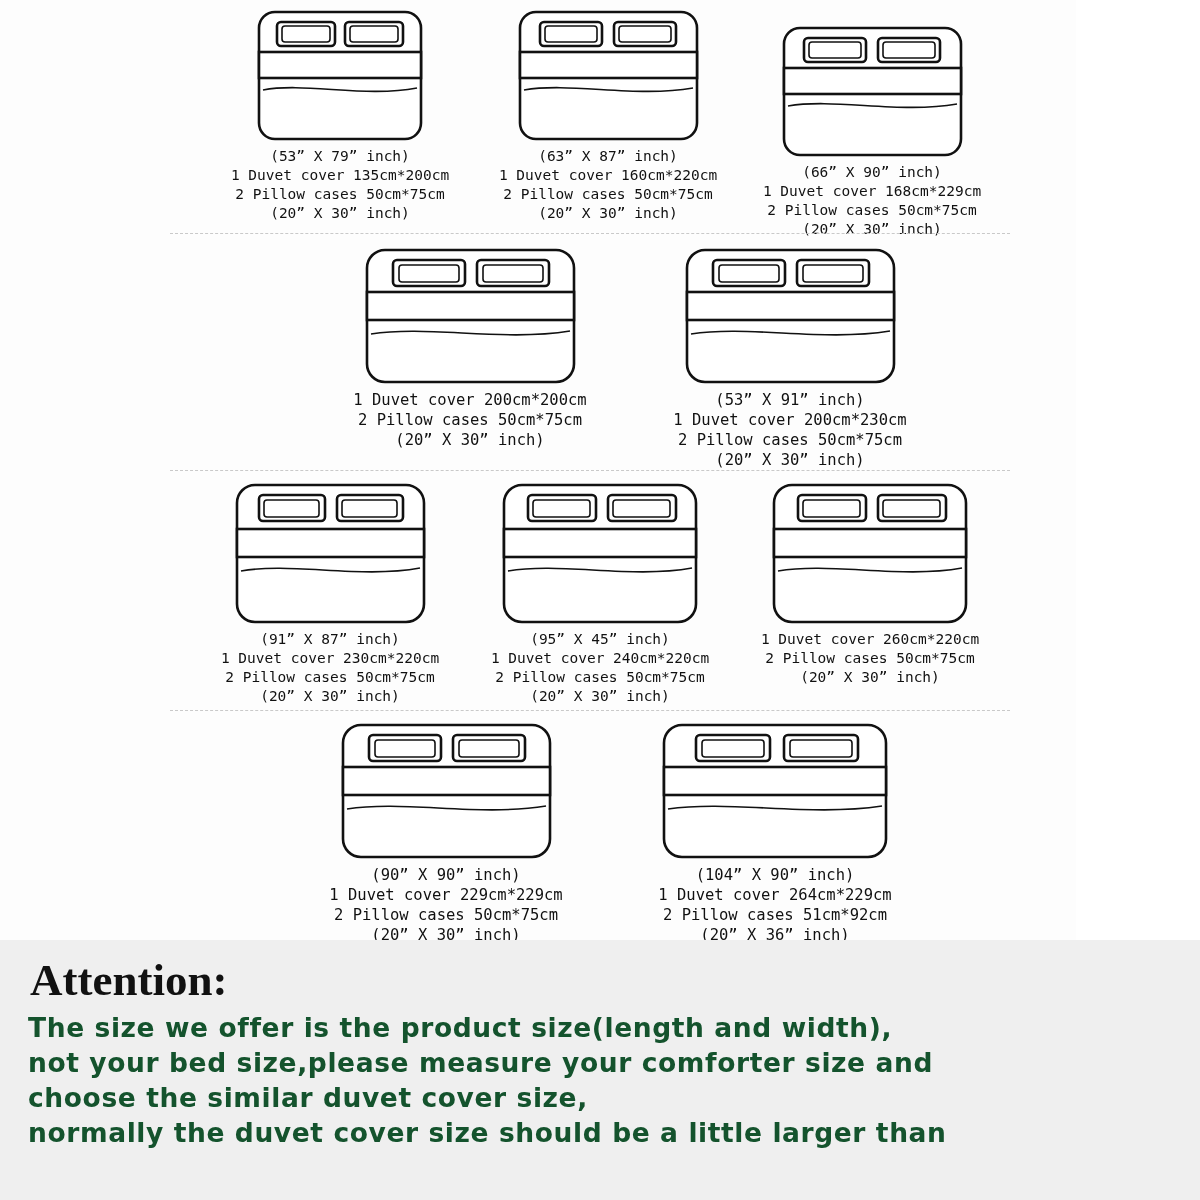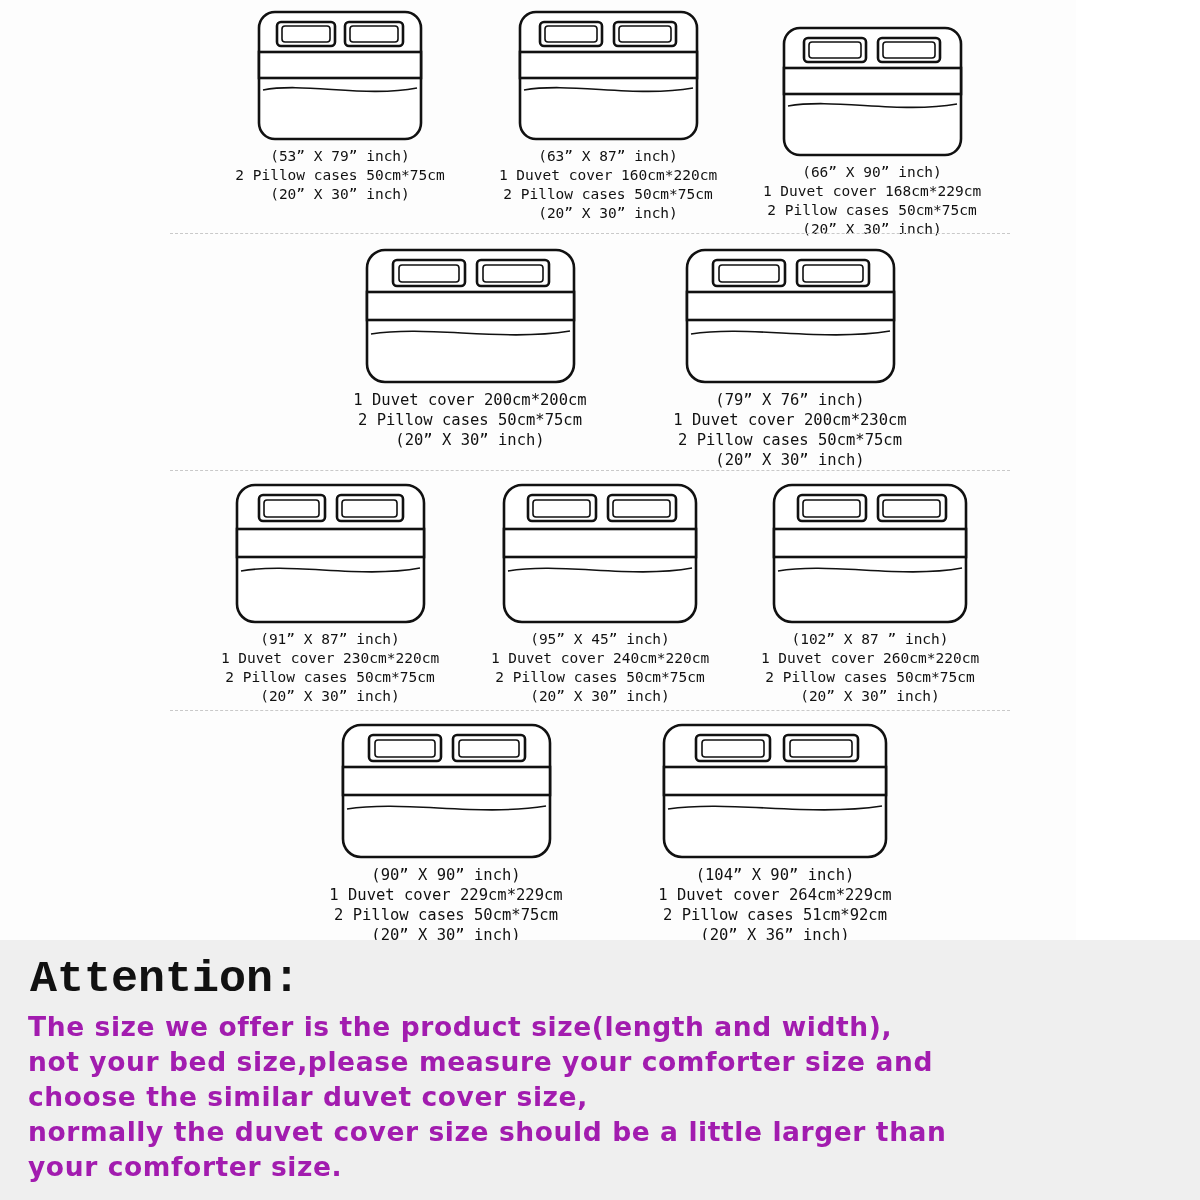--- a/index.html
+++ b/index.html
@@ -58,32 +58,32 @@
     position: absolute;
     left: 0;
     top: 940px;
     width: 1200px;
     height: 260px;
     background: #efefef;
     box-sizing: border-box;
     padding: 10px 26px 0 26px;
   }
   #attention .att-title {
-    font-family: Liberation Mono, monospace;
+    font-family: Liberation Serif, serif;
     font-weight: bold;
     font-size: 45px;
     color: #111;
     letter-spacing: 0px;
     margin: 4px 0 6px 4px;
   }
   #attention .att-body p {
     font-family: "DejaVu Sans", sans-serif;
     font-weight: bold;
     font-size: 26.5px;
-    color: #a21caf;
+    color: #14532d;
     margin: 0 0 4px 2px;
     letter-spacing: 0.6px;
     white-space: nowrap;
   }
 </style>
 </head>
 <body>
 
 <div id="sizechart">
 
@@ -97,20 +97,21 @@
             <rect x="22" y="14" width="58" height="24" rx="4" ry="4"></rect>
             <rect x="90" y="14" width="58" height="24" rx="4" ry="4"></rect>
             <rect x="27" y="18" width="48" height="16" rx="3" ry="3" stroke-width="1.6"></rect>
             <rect x="95" y="18" width="48" height="16" rx="3" ry="3" stroke-width="1.6"></rect>
             <path d="M8 82 C 50 74, 110 90, 162 80" fill="none" stroke-width="1.6"></path>
           </g>
         </svg>
       </div>
       <div class="caption cap-sm">
         <span class="line">(53” X 79” inch)</span>
+        <span class="line">1 Duvet cover 135cm*200cm</span>
         <span class="line">2 Pillow cases 50cm*75cm</span>
         <span class="line">(20” X 30” inch)</span>
       </div>
     </div>
 
     <div class="cell" style="left:448px; top:8px; width:320px;">
       <div class="bedwrap">
         <svg width="185" height="135" viewBox="0 0 185 135">
           <g fill="#ffffff" stroke="#111111" stroke-width="2.6">
             <rect x="4" y="4" width="177" height="127" rx="16" ry="16"></rect>
@@ -186,21 +187,21 @@
             <rect x="4" y="46" width="207" height="28"></rect>
             <rect x="30" y="14" width="72" height="26" rx="4" ry="4"></rect>
             <rect x="114" y="14" width="72" height="26" rx="4" ry="4"></rect>
             <rect x="36" y="19" width="60" height="17" rx="3" ry="3" stroke-width="1.6"></rect>
             <rect x="120" y="19" width="60" height="17" rx="3" ry="3" stroke-width="1.6"></rect>
             <path d="M8 88 C 65 79, 140 96, 207 85" fill="none" stroke-width="1.6"></path>
           </g>
         </svg>
       </div>
       <div class="caption cap-md">
-        <span class="line">(79” X 76” inch)</span>
+        <span class="line">(53” X 91” inch)</span>
         <span class="line">1 Duvet cover 200cm*230cm</span>
         <span class="line">2 Pillow cases 50cm*75cm</span>
         <span class="line">(20” X 30” inch)</span>
       </div>
     </div>
   </div>
 
   <div class="divider" style="top:470px;"></div>
 
   <div class="row" style="top:473px;height:238px;">
@@ -256,21 +257,20 @@
             <rect x="4" y="48" width="192" height="28"></rect>
             <rect x="28" y="14" width="68" height="26" rx="4" ry="4"></rect>
             <rect x="108" y="14" width="68" height="26" rx="4" ry="4"></rect>
             <rect x="33" y="19" width="57" height="17" rx="3" ry="3" stroke-width="1.6"></rect>
             <rect x="113" y="19" width="57" height="17" rx="3" ry="3" stroke-width="1.6"></rect>
             <path d="M8 90 C 60 81, 132 98, 192 87" fill="none" stroke-width="1.6"></path>
           </g>
         </svg>
       </div>
       <div class="caption cap-sm">
-        <span class="line">(102” X 87 ” inch)</span>
         <span class="line">1 Duvet cover 260cm*220cm</span>
         <span class="line">2 Pillow cases 50cm*75cm</span>
         <span class="line">(20” X 30” inch)</span>
       </div>
     </div>
   </div>
 
   <div class="divider" style="top:710px;"></div>
 
   <div class="row" style="top:713px;height:227px;">
@@ -321,15 +321,14 @@
 
 </div>
 
 <div id="attention">
   <div class="att-title">Attention:</div>
   <div class="att-body">
     <p>The size we offer is the product size(length and width),</p>
     <p>not your bed size,please measure your comforter size and</p>
     <p>choose the similar duvet cover size,</p>
     <p>normally the duvet cover size should be a little larger than</p>
-    <p>your comforter size.</p>
   </div>
 </div>
 
 </body></html>

